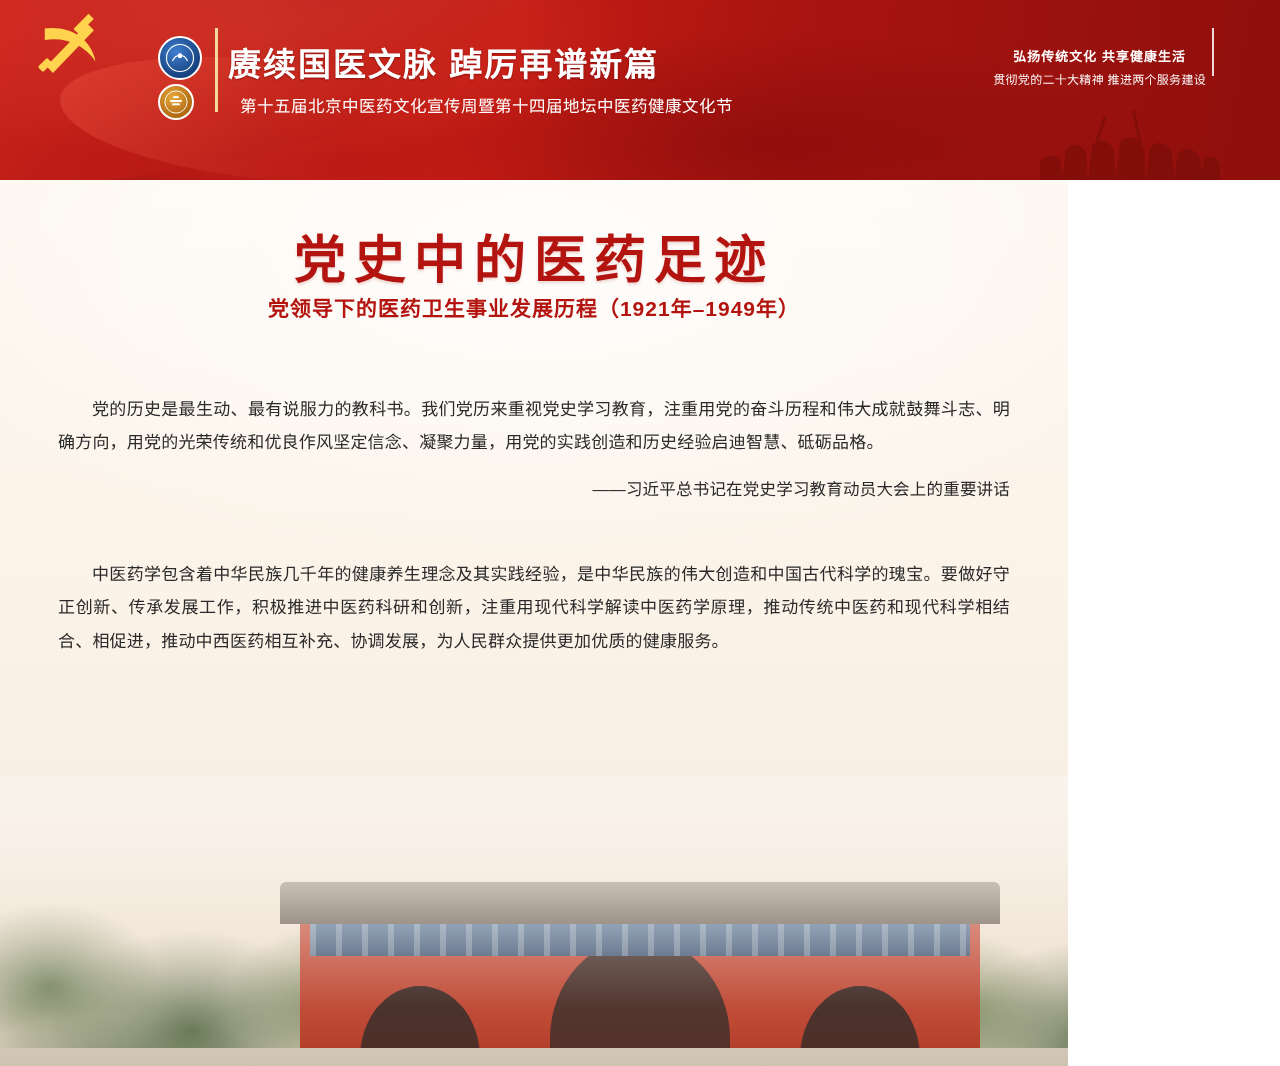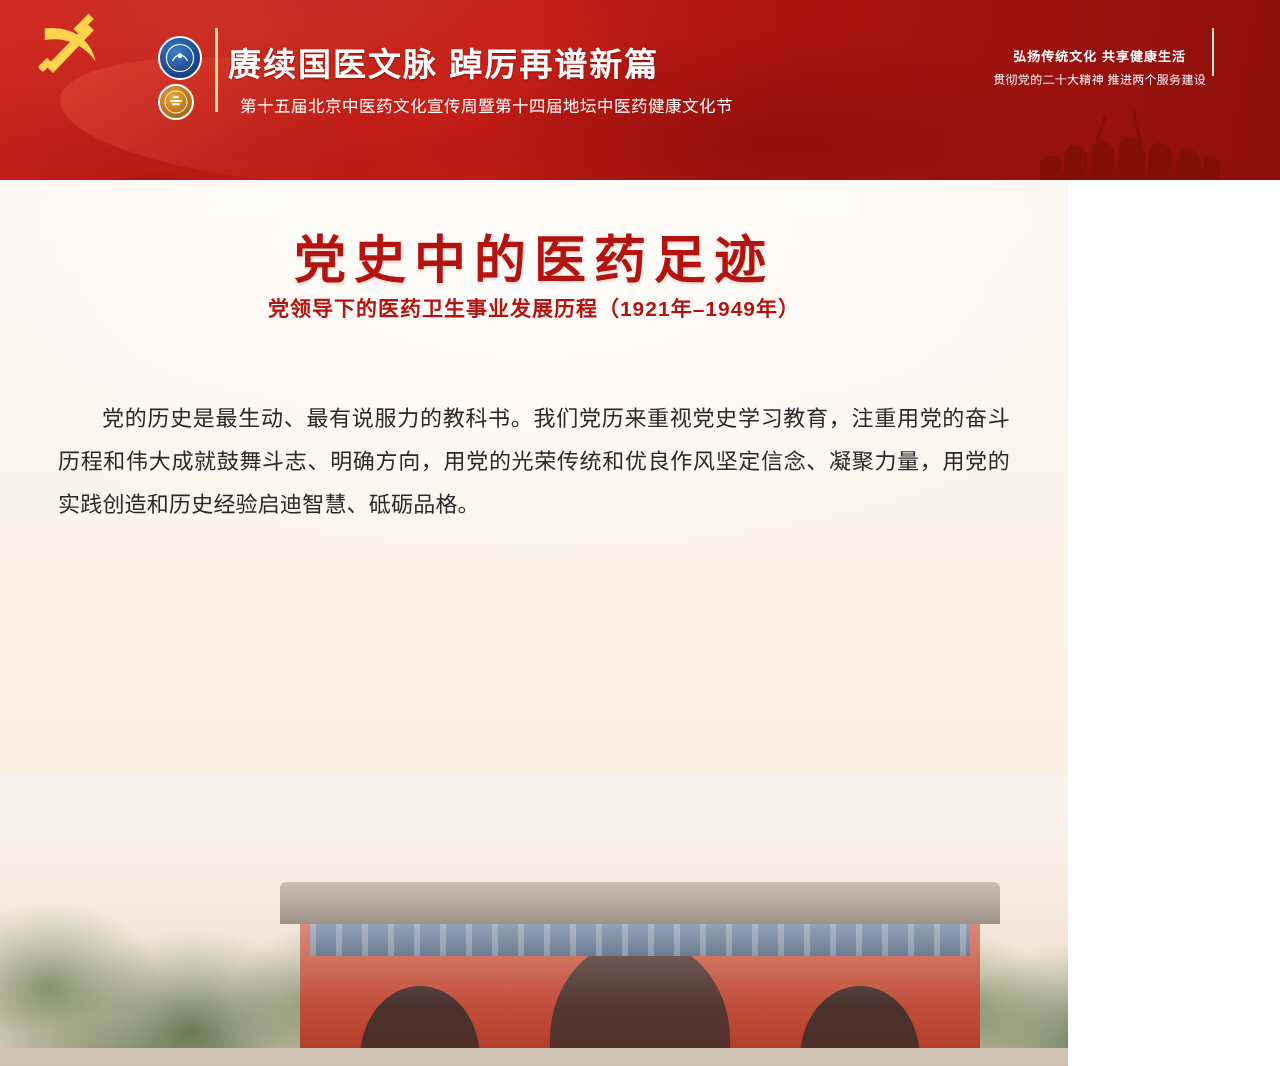--- a/index.html
+++ b/index.html
@@ -171,21 +171,21 @@
   .sub-title .years { font-weight: bold; }
 
   .body-wrap {
     position: absolute;
     top: 196px;
     left: 58px;
     right: 58px;
   }
   .para {
     color: #2a2a2a;
-    font-size: 22px;
+    font-size: 17px;
     line-height: 1.95;
     text-align: justify;
     text-indent: 2em;
     letter-spacing: 0.2px;
   }
   .attrib {
     margin-top: 6px;
     text-align: right;
     color: #2a2a2a;
     font-size: 16.5px;
@@ -344,23 +344,25 @@
   <div class="main-title">党史中的医药足迹</div>
 
   <div class="sub-title">
     <span>党领导下的医药卫生事业发展历程</span><span class="years">（1921年–1949年）</span>
   </div>
 
   <div class="body-wrap">
 
     <div class="para-block-1">
       <p class="para">党的历史是最生动、最有说服力的教科书。我们党历来重视党史学习教育，注重用党的奋斗历程和伟大成就鼓舞斗志、明确方向，用党的光荣传统和优良作风坚定信念、凝聚力量，用党的实践创造和历史经验启迪智慧、砥砺品格。</p>
+      <div class="attrib">——习近平总书记在党史学习教育动员大会上的重要讲话</div>
     </div>
 
     <div class="para-block-2">
+      <p class="para">中医药学包含着中华民族几千年的健康养生理念及其实践经验，是中华民族的伟大创造和中国古代科学的瑰宝。要做好守正创新、传承发展工作，积极推进中医药科研和创新，注重用现代科学解读中医药学原理，推动传统中医药和现代科学相结合、相促进，推动中西医药相互补充、协调发展，为人民群众提供更加优质的健康服务。</p>
     </div>
 
   </div>
 
   <div class="photo">
     <div class="photo-sky"></div>
     <div class="trees-left"></div>
     <div class="trees-right"></div>
     <div class="gate">
       <div class="gate-wall"></div>

